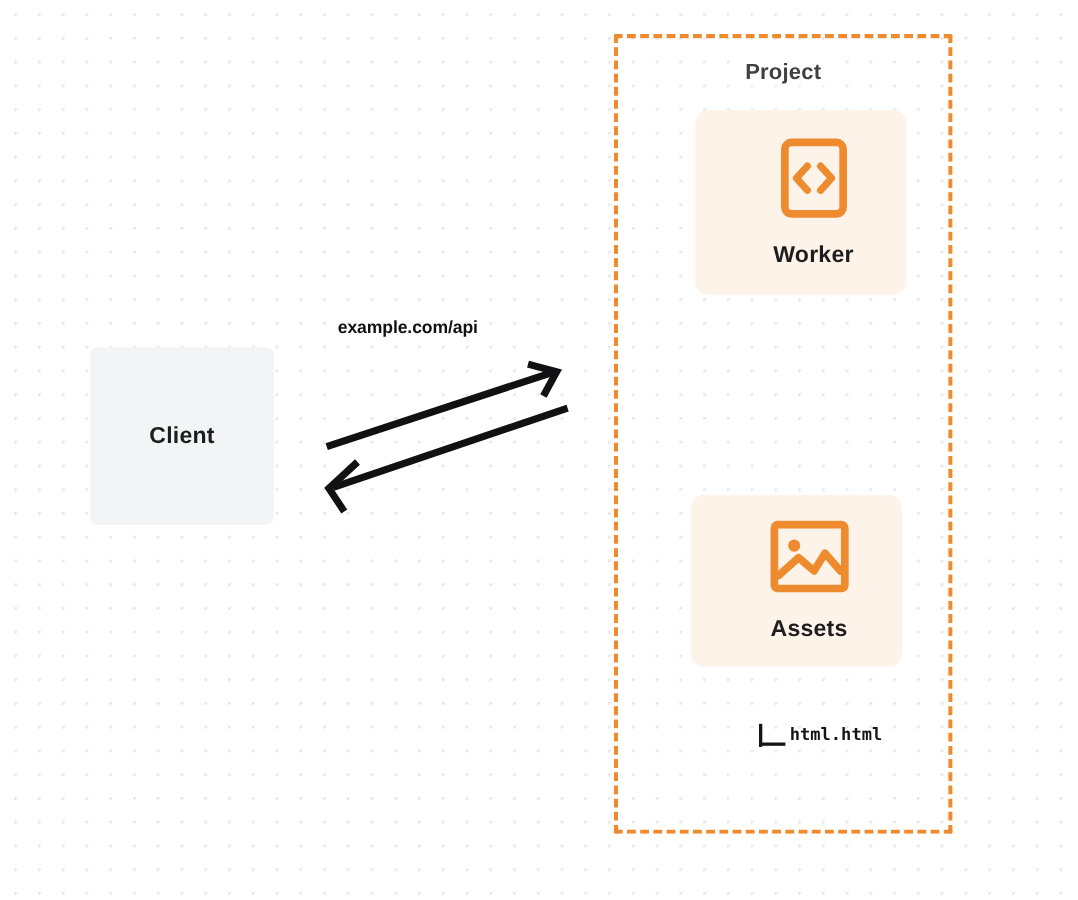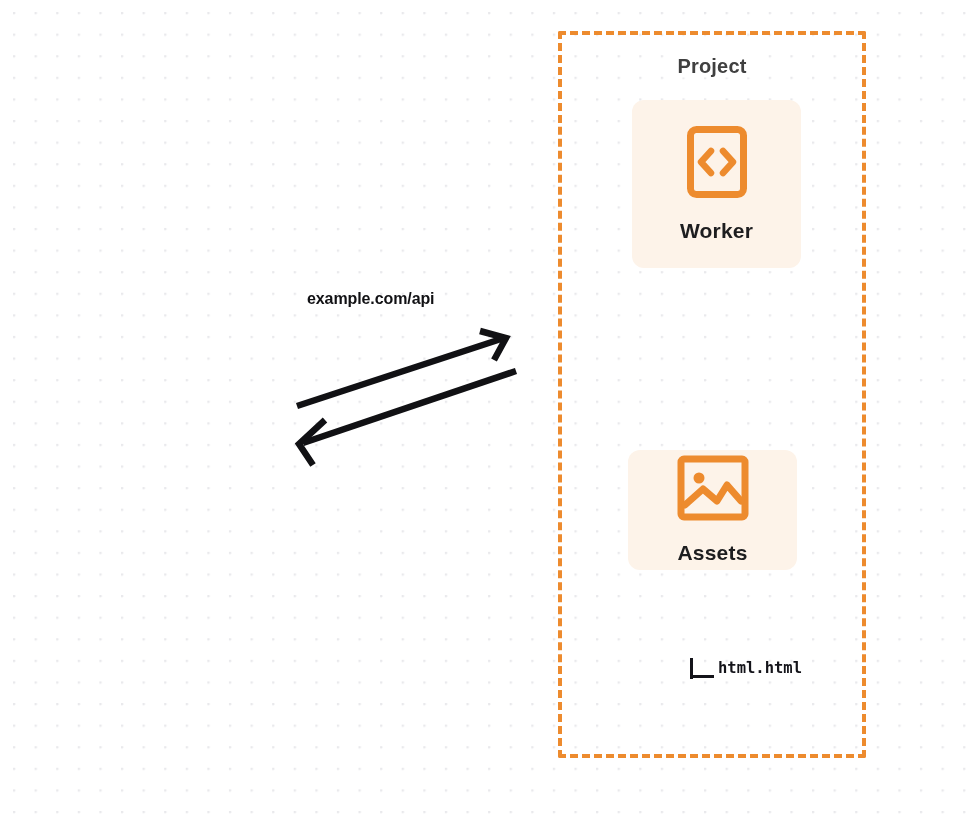--- a/index.html
+++ b/index.html
@@ -89,32 +89,33 @@
 
   
   .card {
     position: absolute;
     background: #fdf3e9;
     border-radius: 12px;
     display: flex;
     flex-direction: column;
     align-items: center;
     justify-content: center;
+    padding-left: 23px;
   }
   .card-worker {
     left: 632px;
     top: 100px;
     width: 169px;
     height: 168px;
   }
   .card-assets {
     left: 628px;
     top: 450px;
     width: 169px;
-    height: 120px;
+    height: 156px;
   }
   .card-icon {
     display: block;
     margin-bottom: 16px;
   }
   .card-label {
     font-size: 21px;
     font-weight: bold;
     color: #1d1d1f;
     letter-spacing: 0.2px;
@@ -180,20 +181,23 @@
   .tree-name {
     flex: none;
     text-align: right;
   }
 </style>
 </head>
 <body>
 
 <div id="canvas">
 
+  <div class="client-box">
+    <span class="client-label">Client</span>
+  </div>
 
   <div class="request-label">example.com/api</div>
 
   <svg class="arrows" viewBox="0 0 980 818">
     <g stroke="#111114" stroke-width="6.5" fill="none" stroke-linecap="butt" stroke-linejoin="miter">
 
       <line x1="297" y1="406" x2="504" y2="338"></line>
       <polyline points="480,331 506,338 494,360"></polyline>
 
       <line x1="516" y1="371" x2="303" y2="443"></line>

